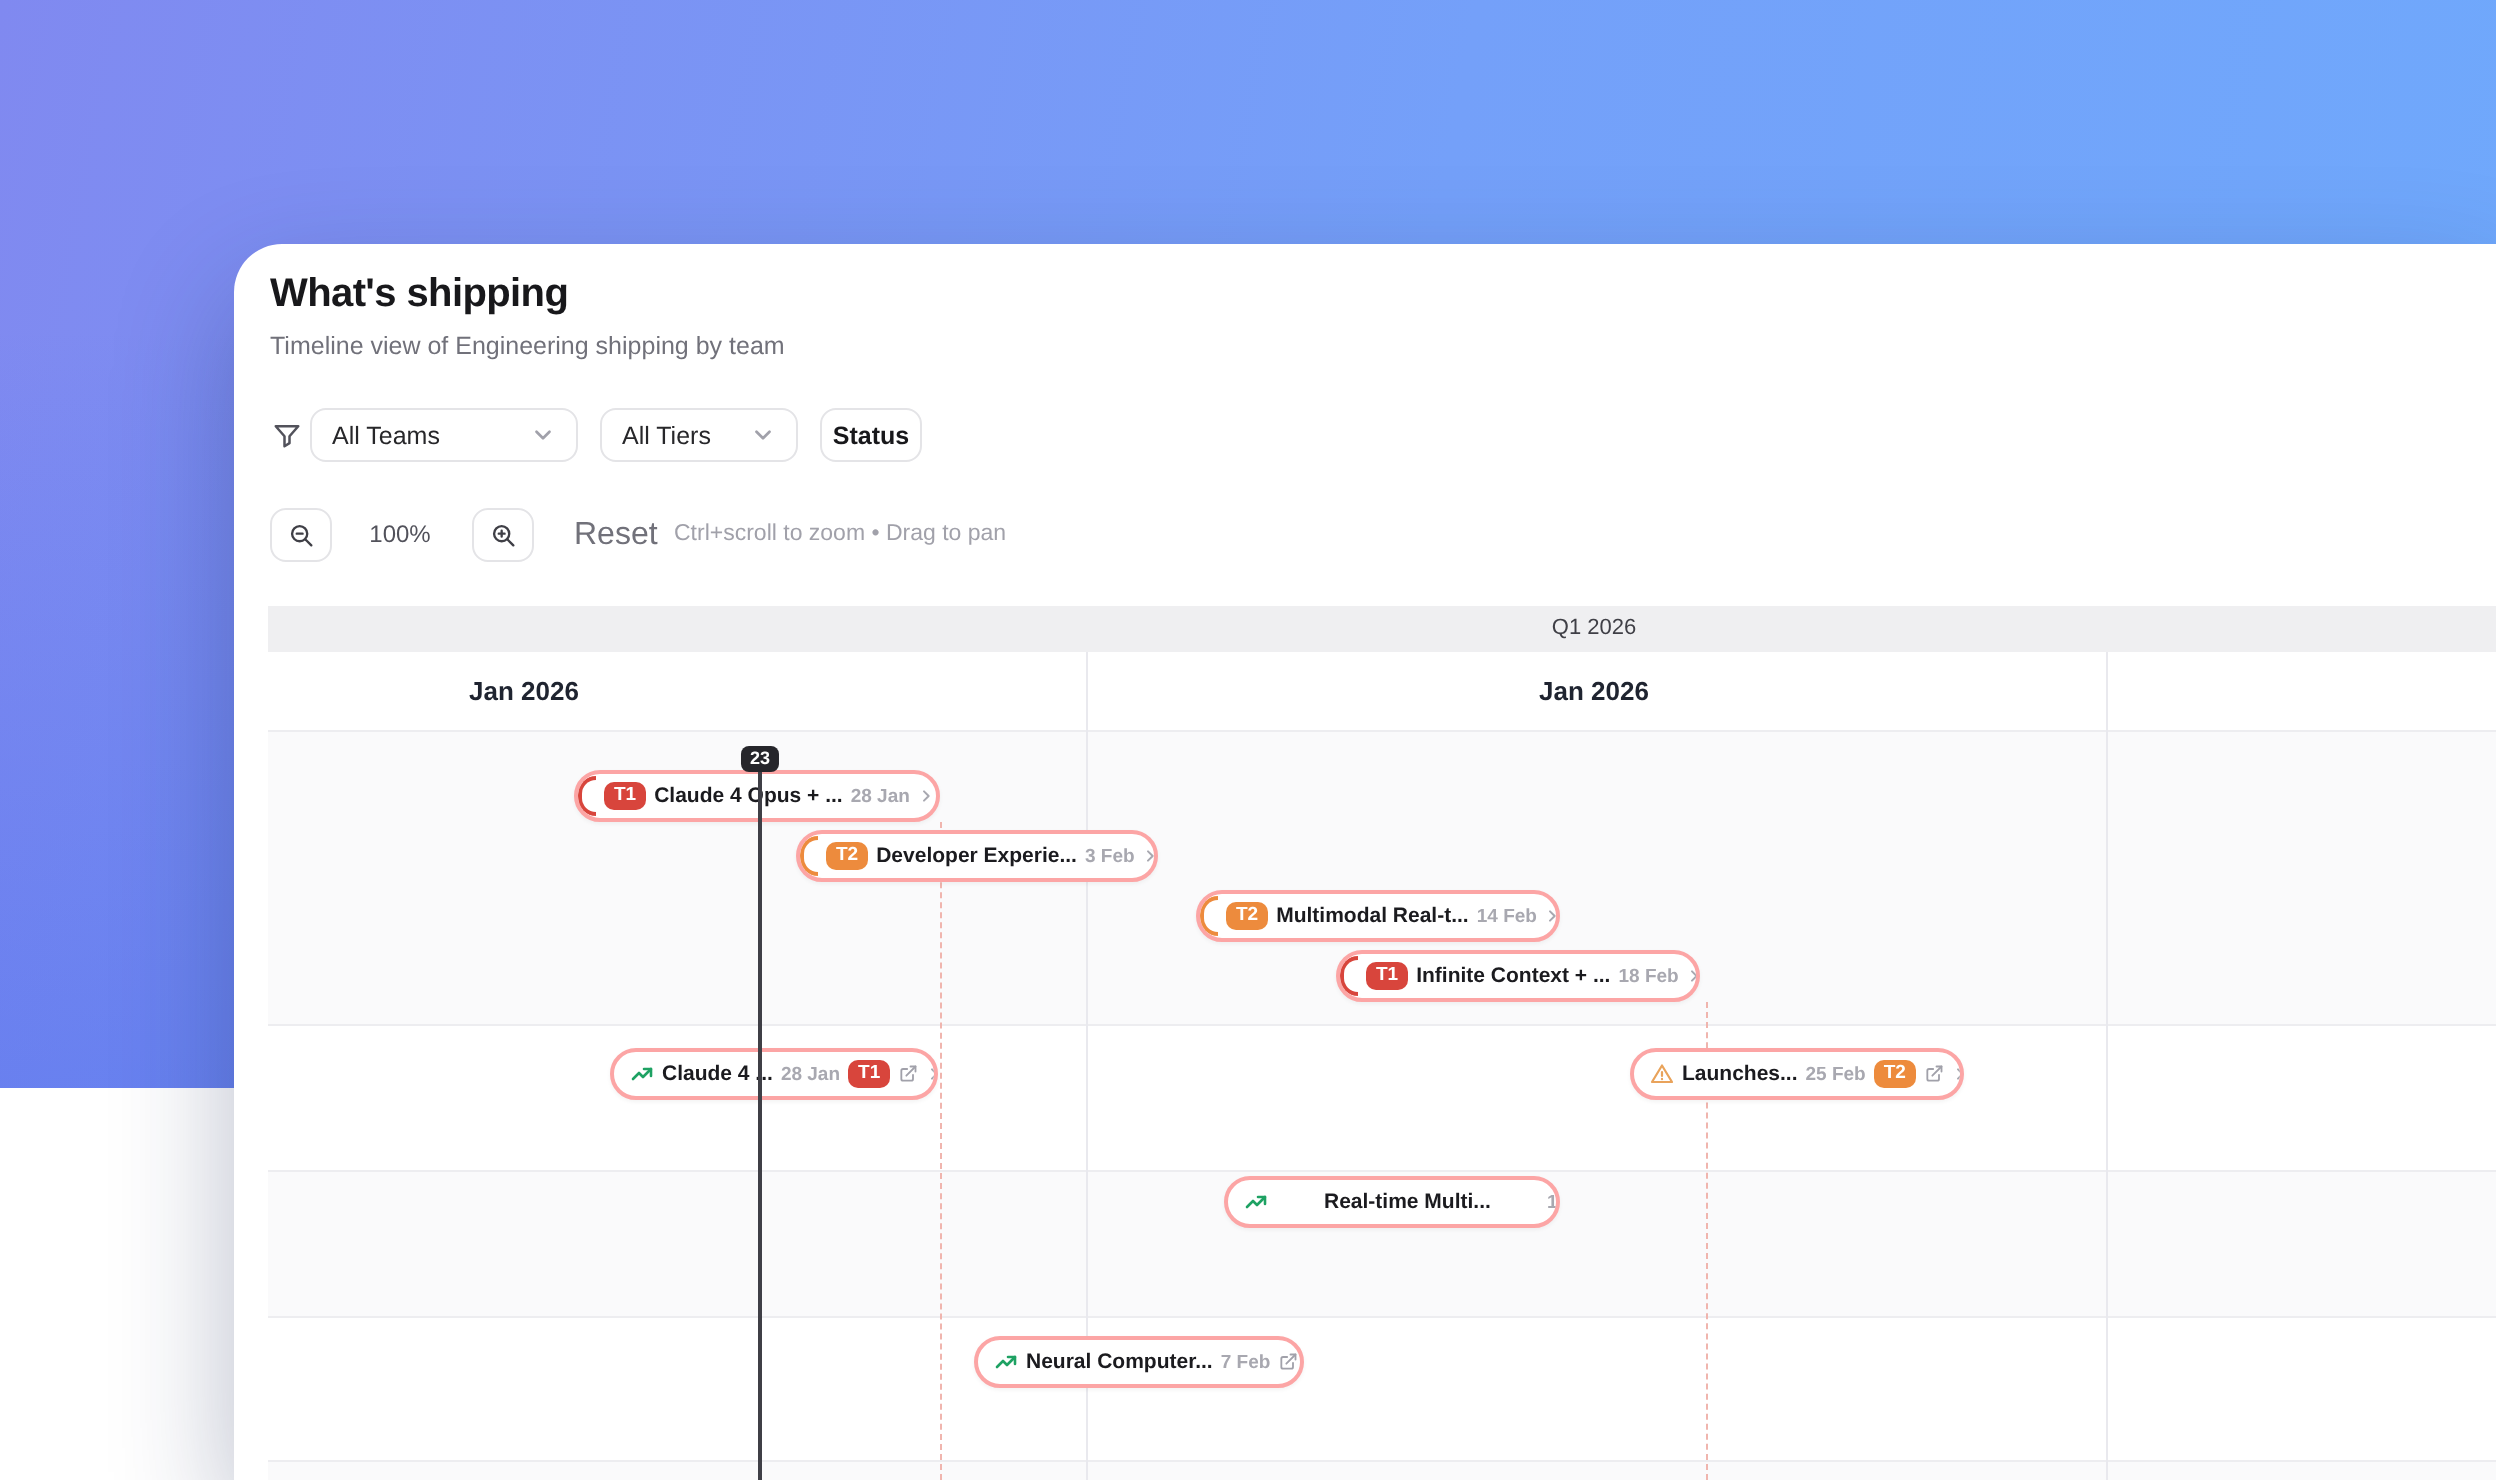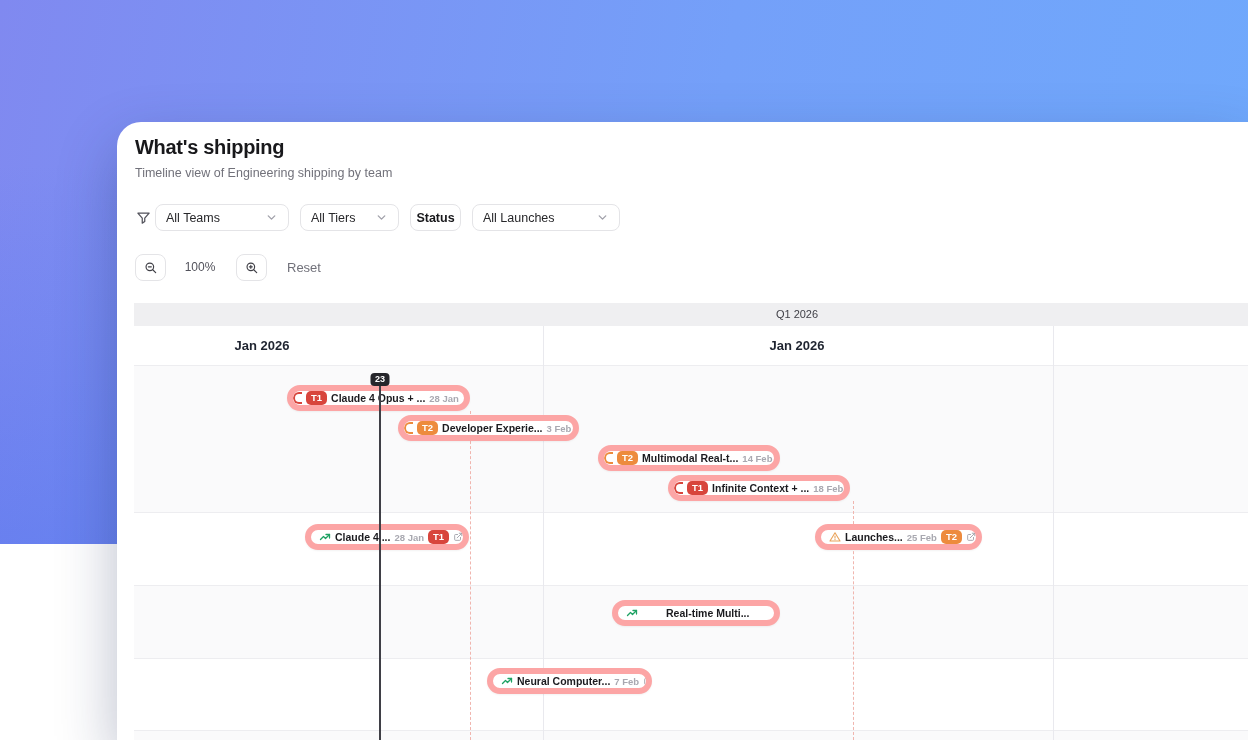--- a/index.html
+++ b/index.html
@@ -18,39 +18,39 @@
     background:#fff;display:flex;align-items:center;justify-content:space-between;padding:0 10px;
     font-size:12.5px;color:#27272a;font-weight:500;cursor:pointer;}
   .fbox svg{width:13px;height:13px;flex:0 0 auto;margin-left:8px;}
   .fbox.status{justify-content:center;font-weight:600;color:#18181b;}
 
   .zbtn{position:absolute;top:132px;width:31px;height:27px;box-sizing:border-box;border:1px solid #e4e4e7;
     border-radius:8px;background:#fff;display:flex;align-items:center;justify-content:center;cursor:pointer;padding:0;}
   .zbtn svg{width:14px;height:14px;}
   .zlevel{position:absolute;top:132px;left:60px;width:46px;height:27px;line-height:27px;text-align:center;
     font-size:12px;color:#52525b;}
-  .zreset{position:absolute;top:132px;left:170px;height:27px;line-height:27px;font-size:13px;color:#71717a;cursor:pointer;}
+  .zreset{position:absolute;top:132px;left:170px;height:27px;line-height:27px;font-size:16px;color:#71717a;cursor:pointer;}
   .zhint{position:absolute;top:132px;left:220px;height:27px;line-height:27px;font-size:11.5px;color:#a1a1aa;}
 
   .tl{position:absolute;left:0;top:0;width:1131px;height:618px;overflow:hidden;border-radius:24px 0 0 0;}
   .qband{position:absolute;left:17px;right:0;top:181px;height:23px;background:#efeff1;}
   .qlabel{position:absolute;left:680px;top:181px;height:23px;line-height:23px;transform:translateX(-50%);
     font-size:11px;font-weight:400;color:#3f3f46;}
   .month{position:absolute;top:204px;height:39px;line-height:39px;transform:translateX(-50%);
     font-size:13px;font-weight:600;color:#1f2430;}
   .stripe{position:absolute;left:17px;right:0;background:#fafafb;}
   .stripe.is-white{background:#ffffff;}
   .hline{position:absolute;left:17px;right:0;height:1px;background:#ededf0;}
   .vline{position:absolute;top:204px;bottom:0;width:1px;background:#e9e9ee;}
   .marker{position:absolute;bottom:0;width:0;border-left:1px dashed #f0b5ae;}
   .today{position:absolute;left:262px;top:259px;bottom:0;width:1.5px;background:#3f3f46;z-index:40;}
   .today-badge{position:absolute;left:263px;top:251px;transform:translateX(-50%);background:#26262b;color:#fff;
     font-size:9px;font-weight:700;padding:2px 4.5px;border-radius:4px;z-index:41;line-height:1;}
 
-  .bar,.launch{position:absolute;height:26px;box-sizing:border-box;background:#fff;border:6px solid #fca5a5;
+  .bar,.launch{position:absolute;height:26px;box-sizing:border-box;background:#fff;border:2px solid #fca5a5;
     border-radius:13px;display:flex;align-items:center;gap:4px;box-shadow:0 1px 2px rgba(0,0,0,.05);
     z-index:10;overflow:hidden;white-space:nowrap;cursor:pointer;}
   .bar{padding:0 8px 0 13px;}
   .launch{padding:0 8px;}
   .accent{position:absolute;left:0;top:1px;bottom:1px;width:9px;border:2px solid #d8453c;border-right:none;
     border-radius:12px 0 0 12px;box-sizing:border-box;}
   .tbadge{font-size:9.5px;font-weight:700;color:#fff;padding:2.5px 5px;border-radius:5px;line-height:1;flex:0 0 auto;}
   .btitle{font-size:10.5px;font-weight:700;color:#1b1b1f;}
   .bdate{font-size:9.5px;color:#a8a8b0;font-weight:bold;}
   .icn{display:flex;align-items:center;flex:0 0 auto;}
@@ -81,26 +81,20 @@
         </svg>
     </div>
     <div class="fbox" style="left:183px;width:99px;">
       <span>All Tiers</span>
       <svg viewBox="0 0 24 24" fill="none" stroke="#a1a1aa" stroke-width="2.5" stroke-linecap="round" stroke-linejoin="round">
           <path d="M6 9l6 6 6-6"></path>
         </svg>
     </div>
     <div class="fbox status" style="left:293px;width:51px;">
       <span>Status</span>
-    </div>
-    <div class="fbox" style="left:355px;width:148px;">
-      <span>All Launches</span>
-      <svg viewBox="0 0 24 24" fill="none" stroke="#a1a1aa" stroke-width="2.5" stroke-linecap="round" stroke-linejoin="round">
-          <path d="M6 9l6 6 6-6"></path>
-        </svg>
     </div>
 
     <button class="zbtn" style="left:18px;">
       <span class="icn">
         <svg viewBox="0 0 24 24" fill="none" stroke="#3f3f46" stroke-width="2" stroke-linecap="round" width="14" height="14">
             <circle cx="10" cy="10" r="6.5"></circle>
             <path d="M15 15l5 5"></path>
             <path d="M7.5 10h5"></path>
           </svg>
       </span>
@@ -109,20 +103,21 @@
     <button class="zbtn" style="left:119px;">
       <span class="icn">
         <svg viewBox="0 0 24 24" fill="none" stroke="#3f3f46" stroke-width="2" stroke-linecap="round" width="14" height="14">
             <circle cx="10" cy="10" r="6.5"></circle>
             <path d="M15 15l5 5"></path>
             <path d="M7.5 10h5M10 7.5v5"></path>
           </svg>
       </span>
     </button>
     <span class="zreset">Reset</span>
+    <span class="zhint">Ctrl+scroll to zoom • Drag to pan</span>
 
     <div class="tl">
       <div class="qband"></div>
       <div class="qlabel">Q1 2026</div>
 
       <div>
 
       <div class="stripe" style="top: 243px; height: 147px;"></div>
           <div class="stripe is-white" style="top: 390px; height: 73px;"></div>
           <div class="stripe" style="top: 463px; height: 73px;"></div>
@@ -250,21 +245,21 @@
                 <path d="M10 14L21 3"></path>
               </svg>
             </span>
             <span class="icn chev">
               <svg viewBox="0 0 24 24" fill="none" stroke="#a8a8b0" stroke-width="3" stroke-linecap="round" stroke-linejoin="round">
                 <path d="M9 5l7 7-7 7"></path>
               </svg>
             </span>
           </div>
 
-          <div class="launch" style="left: 495px; top: 478px; width: 168px; gap: 28px;">
+          <div class="launch" style="left: 495px; top: 466px; width: 168px; gap: 28px;">
             <span class="icn trend">
               <svg viewBox="0 0 24 24" fill="none" stroke="#1ea263" stroke-width="2.6" stroke-linecap="round" stroke-linejoin="round">
                 <path d="M3 17l6-6 4 4 8-8"></path>
                 <path d="M14 7h7v7"></path>
               </svg>
             </span>
 
             <span class="btitle">Real-time Multi...</span>
             <span class="bdate">14 Feb</span>
 

